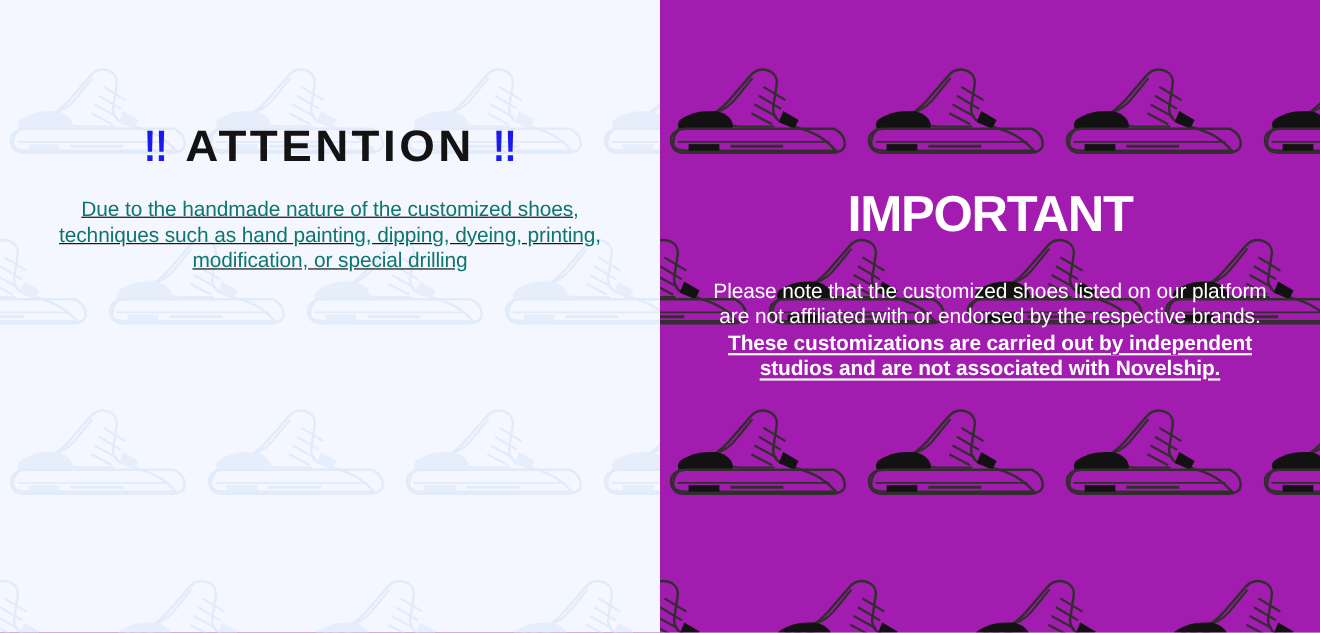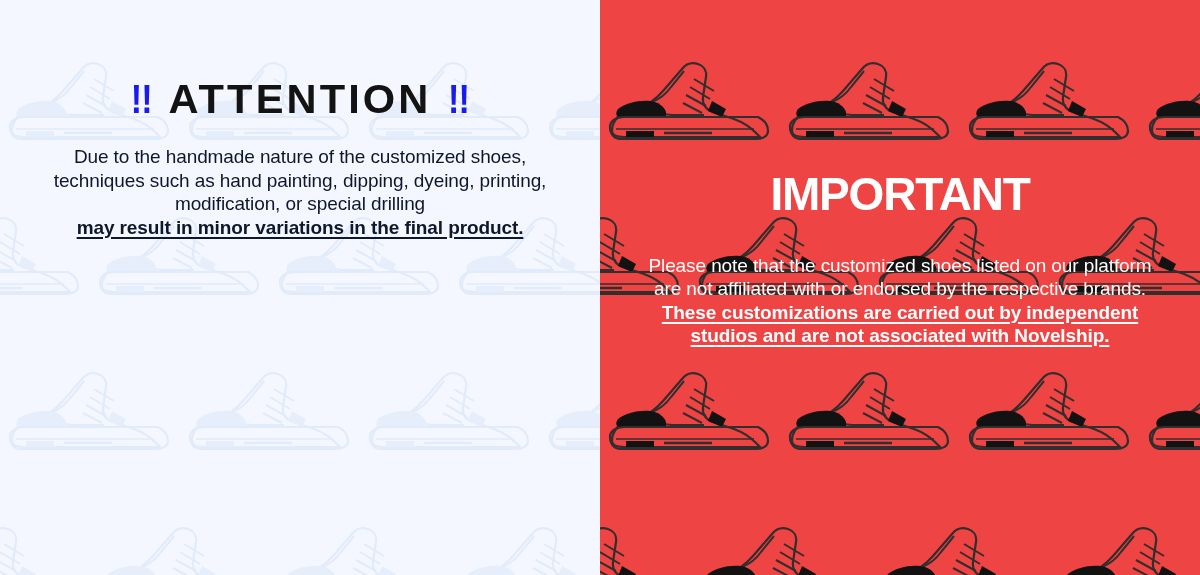--- a/index.html
+++ b/index.html
@@ -18,40 +18,40 @@
   .panel {
     position:relative;
     height:575px;
     overflow:hidden;
     display:flex;
     flex-direction:column;
     align-items:center;
     justify-content:flex-start;
   }
   .panel-left  { width:600px; background:#f4f7ff; }
-  .panel-right { width:600px; background:#ef4444; }
+  .panel-right { width:600px; background:#a21caf; }
 
   
   .pattern {
     position:absolute;
     top:-58px; left:-42px;
     width:700px; height:700px;
     pointer-events:none;
   }
   .pattern svg { display:block; width:700px; height:700px; }
 
   
   .content {
     position:relative;
     z-index:3;
     width:100%;
     padding:0 44px;
     text-align:center;
   }
-  .content-left  { margin-top:79px; }
+  .content-left  { margin-top:113px;text-decoration:underline; }
   .content-right { margin-top:172px; }
 
   .headline {
     font-weight:900;
     letter-spacing:-0.5px;
     line-height:1.0;
     white-space:nowrap;
     font-family:"Liberation Sans", sans-serif;
   }
   .headline-left {
@@ -78,21 +78,21 @@
     line-height:0.97;
     transform:scaleX(1.0);
   }
   .headline-right .hl-line { display:block; }
 
   .body-copy {
     font-size:19px;
     line-height:23.5px;
     letter-spacing:-0.1px;
   }
-  .body-left  { color:#0f172a; margin-top:26px; }
+  .body-left  { color:#0f766e; margin-top:26px; }
   .body-right { color:#ffffff; margin-top:37px; }
 
   .body-copy .em {
     font-weight:700;
     text-decoration:underline;
     text-underline-offset:3px;
     text-decoration-thickness:2px;
   }
   .body-left .lead  { display:block; }
   .body-right .lead { display:inline; }
@@ -149,21 +149,21 @@
           <use href="#sneakerL" x="320" y="580"></use>
             <use href="#sneakerL" x="500" y="580"></use>
           <use href="#sneakerL" x="680" y="580"></use>
         </g>
       </svg>
     </div>
 
     <div class="content content-left">
       <h1 class="headline headline-left"><span class="bang">!!</span><span class="word">ATTENTION</span><span class="bang">!!</span></h1>
 
-      <p class="body-copy body-left"><span class="lead">Due to the handmade nature of the customized shoes, techniques such as hand painting, dipping, dyeing, printing, modification, or special drilling </span><span class="em">may result in minor variations in the final product.</span></p>
+      <p class="body-copy body-left"><span class="lead">Due to the handmade nature of the customized shoes, techniques such as hand painting, dipping, dyeing, printing, modification, or special drilling </span></p>
     </div>
   </section>
 
   <section class="panel panel-right">
 
     <div class="pattern">
       <svg viewBox="0 0 700 700" xmlns="http://www.w3.org/2000/svg" aria-hidden="true">
         <defs>
           <g id="sneakerD">
             <path d="M4 74 C4 66 8 60 16 57 L30 52 C40 48 48 42 55 34 L74 12 C78 7 84 5 90 7 C96 9 99 14 98 20 L95 40 C94 47 98 53 105 55 L126 62 C134 65 141 69 147 75 L152 80 L16 80 C9 80 4 78 4 74 Z" fill="none" stroke="#312e2d" stroke-width="2.2"></path>

